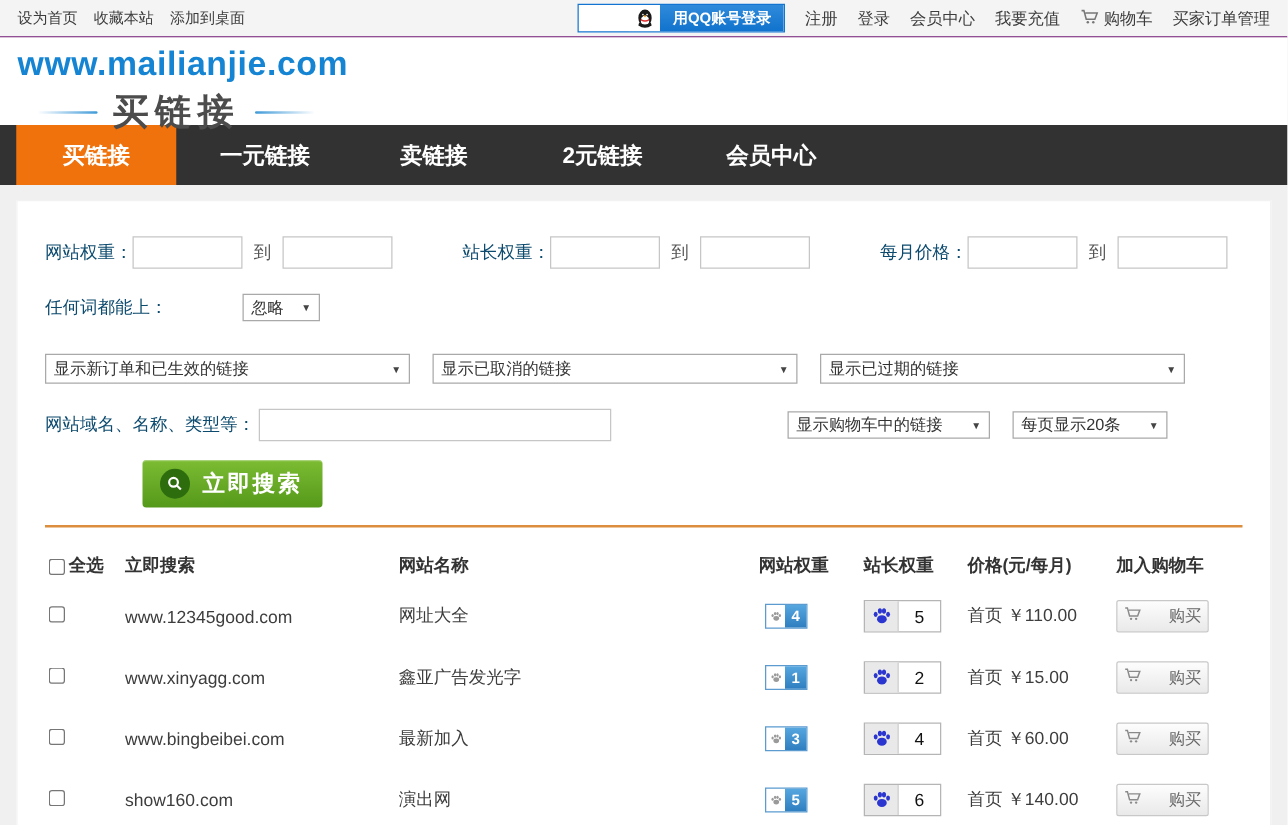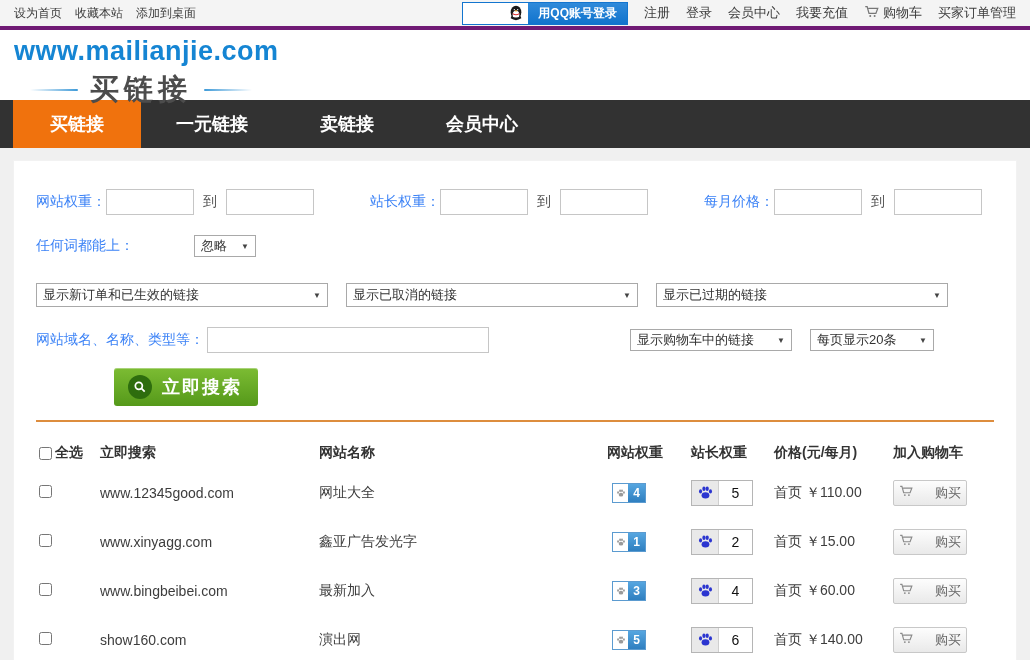--- a/index.html
+++ b/index.html
@@ -1,20 +1,20 @@
 <!DOCTYPE html>
 <html><head>
 <meta charset="utf-8">
 <style>
   * { margin:0; padding:0; box-sizing:border-box; }
   html,body { width:1030px; height:660px; overflow:hidden; }
   body { font-family:"Liberation Sans","DejaVu Sans",sans-serif; background:#f0f0f0; color:#333; }
 
   
-  .topbar { height:30px; background:#f4f4f4; border-bottom:4px solid #701a75; display:flex; align-items:center; padding:0 14px; font-size:12px; color:#3c3c3c; }
+  .topbar { height:30px; background:#f4f4f4; border-bottom:1px solid #701a75; display:flex; align-items:center; padding:0 14px; font-size:12px; color:#3c3c3c; }
   .topbar-left { display:flex; gap:13px; }
   .toplink { cursor:pointer; white-space:nowrap; }
   .topbar-right { margin-left:auto; display:flex; align-items:center; gap:16px; font-size:13px; }
   .links1 { display:flex; gap:16px; }
   .qq-login { display:flex; align-items:stretch; height:23px; border:1px solid #1375cf; border-radius:0; overflow:hidden; cursor:pointer; background:#fff;padding-left:40px; }
   .qq-ico-box { width:25px; background:#fff; display:flex; align-items:center; justify-content:center; }
   .qq-btn { background:linear-gradient(#2f8ada,#1173cd); color:#fff; font-size:12px; font-weight:bold; display:flex; align-items:center; padding:0 10px; }
   .cartlink { display:flex; align-items:center; gap:4px; }
 
   
@@ -27,21 +27,21 @@
 
   
   .nav { height:48px; background:#323232; display:flex; padding-left:13px; }
   .nav-tab { min-width:128px; text-align:center; line-height:48px; font-size:18px; font-weight:bold; color:#fff; margin-right:7px; cursor:pointer; }
   .nav-tab.active { background:#f0720d; }
 
   
   .panel { margin:12px 13px 0; background:#fff; min-height:500px; padding:28px 22px 0; border:1px solid #f2f2f2; border-bottom:none; }
 
   .frow { display:flex; align-items:center; }
-  .flabel { font-size:14px; color:#3b82f6; white-space:nowrap; }
+  .flabel { font-size:14px; color:#0c4a6e; white-space:nowrap; }
   .fin { width:88px; height:26px; border:1px solid #c6c6c6; background:#fff; font-size:13px; padding:0 5px; outline:none; }
   .to { font-size:14px; color:#555; margin:0 9px; }
   .grp { display:flex; align-items:center; }
   .grp + .grp { margin-left:56px; }
 
   .row2 { margin-top:20px;gap:48px; }
   .sel { height:22px; border:1px solid #a9a9a9; background:#fff; display:flex; align-items:center; font-size:13px; color:#333; padding:0 6px; cursor:pointer; }
   .sel .arr { margin-left:auto; font-size:8px; color:#444; padding-left:6px; }
   .sel-small { width:62px; margin-left:12px; }
   .row3 { margin-top:26px; }
@@ -134,20 +134,21 @@
   </div>
 </div>
 
 <div class="nav">
   <div class="nav-tab active">买链接</div>
 
   <div class="nav-tab">一元链接</div>
 
   <div class="nav-tab">卖链接</div>
 
+  <div class="nav-tab">2元链接</div>
 
   <div class="nav-tab">会员中心</div>
 </div>
 
 <div class="panel">
 
   <div class="frow">
     <div class="grp">
       <span class="flabel">网站权重：</span>
       <input class="fin" type="text" style="">

